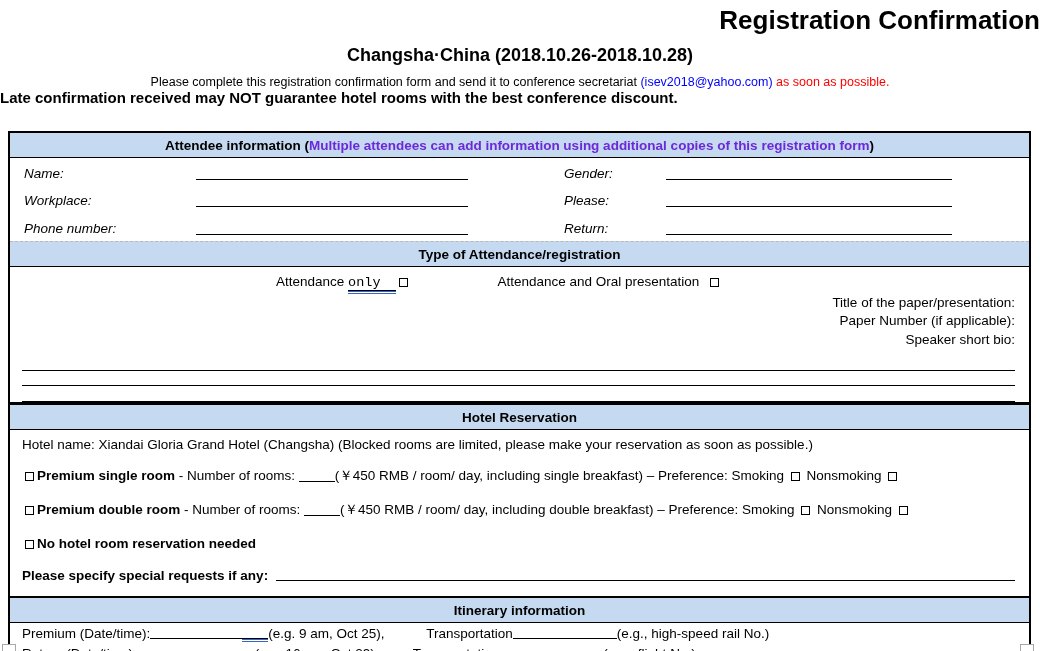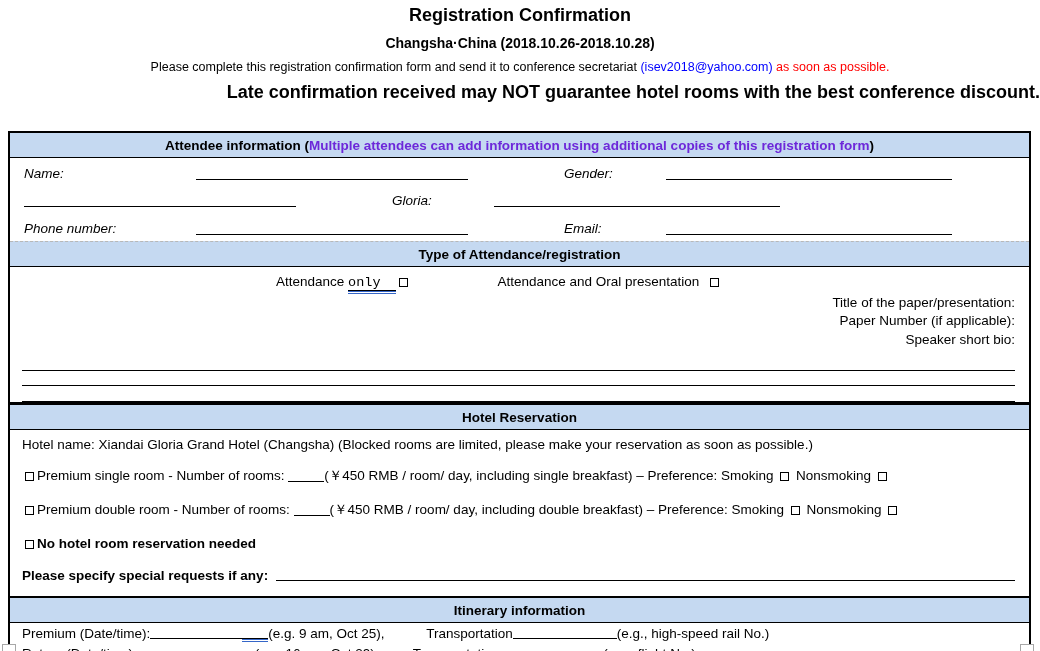--- a/index.html
+++ b/index.html
@@ -6,26 +6,26 @@
   html, body { margin: 0; padding: 0; }
   body {
     width: 1040px; height: 651px;
     background: #ffffff;
     color: #000;
     font-family: "Liberation Sans", sans-serif;
     position: relative;
     overflow: hidden;
   }
   
-  .doc-title { text-align: center; font-size: 18px; font-weight: bold; padding-top: 5px; letter-spacing: 0px; }
-  .subtitle  { text-align: center; font-size: 14px; font-weight: bold; margin-top: 9px; }
+  .doc-title { text-align: right; font-size: 26px; font-weight: bold; padding-top: 5px; letter-spacing: 0px; }
+  .subtitle  { text-align: center; font-size: 18px; font-weight: bold; margin-top: 9px; }
   .instr     { text-align: center; font-size: 12.5px; margin-top: 9px; }
   .instr .email  { color: #0000ff; cursor: pointer; }
   .instr .urgent { color: #ff0000; }
-  .late-note { text-align: right; font-size: 18px; font-weight: bold; margin-top: 8px; }
+  .late-note { text-align: left; font-size: 15px; font-weight: bold; }
 
   
   .form-table {
     position: absolute; left: 8px; top: 131px; width: 1023px;
     border: 2px solid #000;
     font-size: 13.5px;
     background: #fff;
   }
   .sec-head {
     background: #c5d9f1;
@@ -87,49 +87,50 @@
   .itin-row .hint { flex: none; line-height: 17px; }
 
   
   .stray {
     position: absolute; width: 14px; height: 13px;
     border: 1.5px solid #a8a8a8; background: #fff;
   }
   .stray.left  { left: 2px;    top: 644px; }
   .stray.right { left: 1020px; top: 644px; }
 
-  b { font-weight: normal; }
+  b { font-weight: bold; }
 </style>
 </head>
 <body>
 
 <div class="doc-title">Registration Confirmation</div>
 <div class="subtitle">Changsha·China (2018.10.26-2018.10.28)</div>
 <div class="instr"><span>Please complete this registration confirmation form and send it to conference secretariat </span><span class="email">(isev2018@yahoo.com)</span><span class="urgent"> as soon as possible.</span></div>
 <div class="late-note">Late confirmation received may NOT guarantee hotel rooms with the best conference discount.</div>
 
 <div class="form-table">
 
   <div class="sec-head"><span>Attendee information (</span><span class="red">Multiple attendees can add information using additional copies of this registration form</span><span>)</span></div>
 
   <div class="att-row">
     <span class="lbl lbl-l">Name:</span>
     <span class="blank w270"></span>
     <span class="lbl lbl-r">Gender:</span>
     <span class="blank w286"></span>
   </div>
   <div class="att-row">
+    <span class="lbl lbl-l">Workplace:</span>
     <span class="blank w270"></span>
-    <span class="lbl lbl-r">Gloria:</span>
+    <span class="lbl lbl-r">Please:</span>
     <span class="blank w286"></span>
   </div>
   <div class="att-row">
     <span class="lbl lbl-l">Phone number:</span>
     <span class="blank w270"></span>
-    <span class="lbl lbl-r">Email:</span>
+    <span class="lbl lbl-r">Return:</span>
     <span class="blank w286"></span>
   </div>
 
   <div class="sec-head dashed-top"><span>Type of Attendance/registration</span></div>
 
   <div class="opt-line"><span>Attendance</span> <span class="blue-mark"><span class="only-ul">only</span></span><span class="cb"></span><span class="opt-gap"></span><span>Attendance and Oral presentation</span>&nbsp;&nbsp;<span class="cb"></span></div>
 
   <div class="fld-line">
     <span class="lbl">Title of the paper/presentation:</span>
     <span class="fline"></span>

